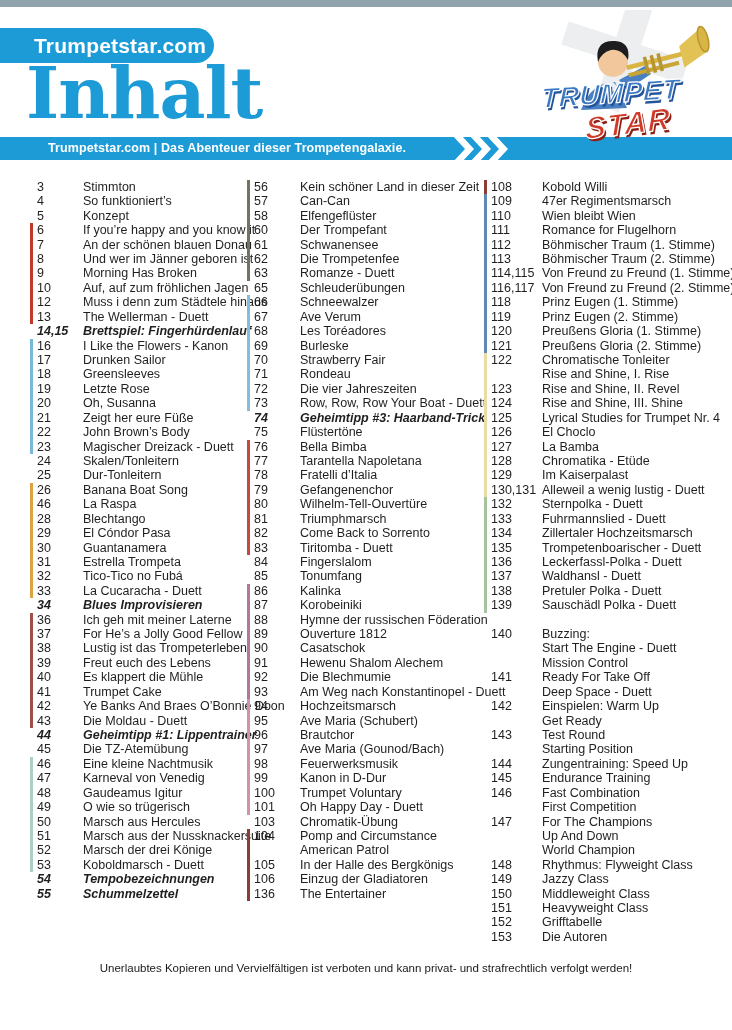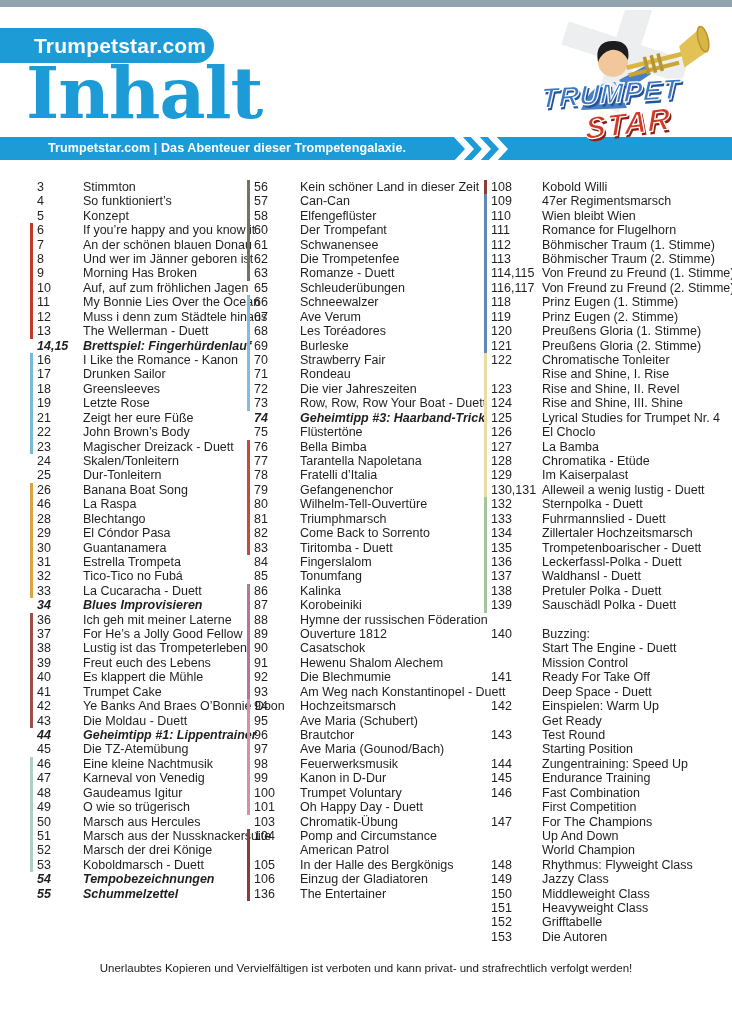--- a/index.html
+++ b/index.html
@@ -121,57 +121,57 @@
         <span class="num">9</span>
         <span class="title">Morning Has Broken</span>
       </div>
       <div class="row">
         <span class="bar" style="background: rgb(192, 57, 47);"></span>
         <span class="num">10</span>
         <span class="title">Auf, auf zum fröhlichen Jagen</span>
       </div>
       <div class="row">
         <span class="bar" style="background: rgb(192, 57, 47);"></span>
-        <span class="num">11</span>
-        <span class="title">My Bonnie Lies Over the Ocean</span>
-      </div>
-      <div class="row">
-        <span class="bar" style="background: rgb(192, 57, 47);"></span>
         <span class="num">12</span>
         <span class="title">Muss i denn zum Städtele hinaus</span>
       </div>
       <div class="row">
         <span class="bar" style="background: rgb(192, 57, 47);"></span>
         <span class="num">13</span>
         <span class="title">The Wellerman - Duett</span>
       </div>
       <div class="row bold">
         <span class="bar"></span>
         <span class="num">14,15</span>
         <span class="title">Brettspiel: Fingerhürdenlauf</span>
       </div>
       <div class="row">
         <span class="bar" style="background: rgb(122, 184, 217);"></span>
         <span class="num">16</span>
-        <span class="title">I Like the Romance - Kanon</span>
+        <span class="title">I Like the Flowers - Kanon</span>
       </div>
       <div class="row">
         <span class="bar" style="background: rgb(122, 184, 217);"></span>
         <span class="num">17</span>
         <span class="title">Drunken Sailor</span>
       </div>
       <div class="row">
         <span class="bar" style="background: rgb(122, 184, 217);"></span>
         <span class="num">18</span>
         <span class="title">Greensleeves</span>
       </div>
       <div class="row">
         <span class="bar" style="background: rgb(122, 184, 217);"></span>
         <span class="num">19</span>
         <span class="title">Letzte Rose</span>
+      </div>
+      <div class="row">
+        <span class="bar" style="background: rgb(122, 184, 217);"></span>
+        <span class="num">20</span>
+        <span class="title">Oh, Susanna</span>
       </div>
       <div class="row">
         <span class="bar" style="background: rgb(122, 184, 217);"></span>
         <span class="num">21</span>
         <span class="title">Zeigt her eure Füße</span>
       </div>
       <div class="row">
         <span class="bar" style="background: rgb(122, 184, 217);"></span>
         <span class="num">22</span>
         <span class="title">John Brown’s Body</span>

